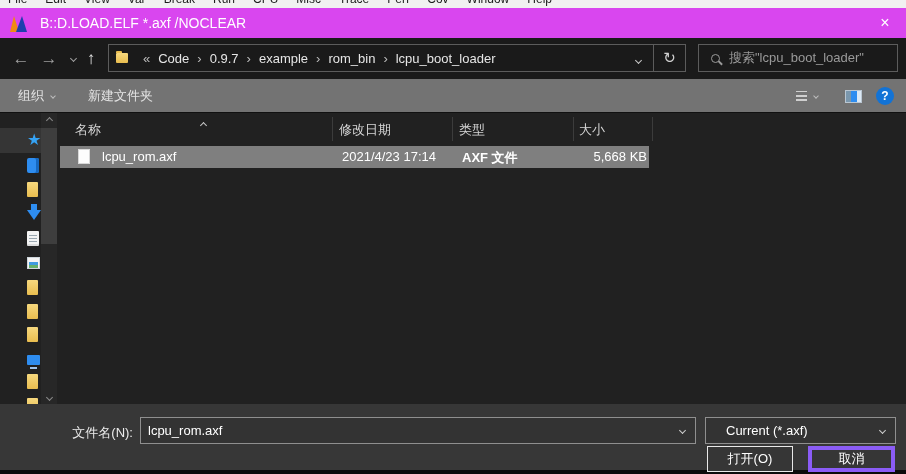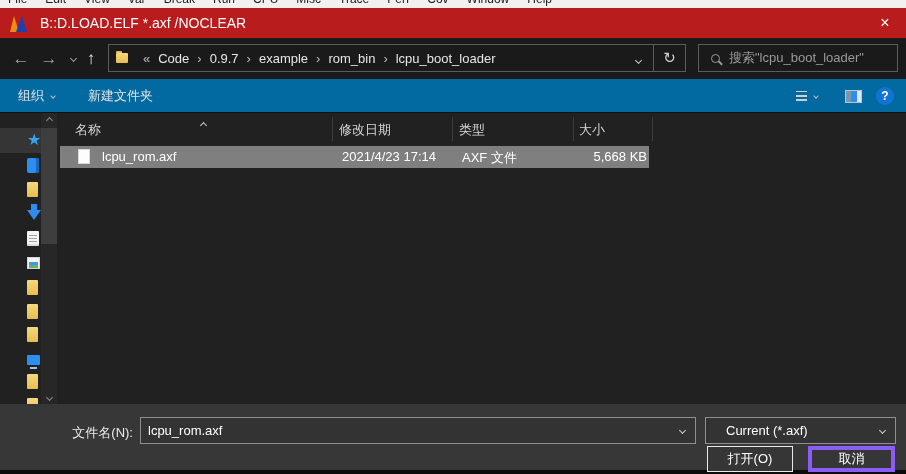--- a/index.html
+++ b/index.html
@@ -9,21 +9,21 @@
     background:#212121; font-family:"Liberation Sans", sans-serif;
     color:#e6e6e6;
   }
   
   .menustrip { position:absolute; left:0; top:0; width:906px; height:8px;
     background:#f1f1f1; overflow:hidden; }
   .menustrip .inner { display:flex; gap:18px; padding-left:8px;
     font-size:12px; line-height:15px; color:#1c1c1c; margin-top:-8px; white-space:nowrap; }
   
   .titlebar { position:absolute; left:0; top:8px; width:906px; height:30px;
-    background:#b91c1c; display:flex; align-items:center; }
+    background:#d946ef; display:flex; align-items:center; }
   .logo { display:flex; align-items:flex-end; margin-left:10px; height:17px; }
   .tri-orange { width:0; height:0; border-bottom:16px solid #ef8b12;
     border-left:4px solid transparent; border-right:5px solid transparent; }
   .tri-blue { width:0; height:0; border-bottom:16px solid #1e3fae;
     border-left:6px solid transparent; border-right:5px solid transparent; margin-left:-3px; }
   .title-text { margin-left:13px; font-size:14px; color:#ffffff; }
   .close-btn { position:absolute; right:4px; top:0; width:34px; height:30px;
     display:flex; align-items:center; justify-content:center;
     color:#ffffff; font-size:16px; cursor:default; }
   
@@ -45,21 +45,21 @@
   .crumb-item { color:#e6e6e6; }
   .crumb-chev { margin-left:auto; margin-right:12px; color:#c9c9c9; }
   .refreshbox { left:653px; width:33px; justify-content:center; color:#d0d0d0; font-size:15px; }
   .searchbox { left:698px; width:200px; color:#9a9a9a; }
   .mag { width:9px; height:9px; border:1.5px solid #9a9a9a; border-radius:50%;
     position:relative; margin:0 9px 0 12px; flex:0 0 auto; }
   .mag::after { content:''; position:absolute; width:5px; height:1.5px; background:#9a9a9a;
     transform:rotate(45deg); right:-4px; bottom:-2px; }
   
   .toolbar { position:absolute; left:0; top:79px; width:906px; height:34px;
-    background:#0369a1; border-bottom:1px solid #111; font-size:13px; color:#e4e4e4; }
+    background:#737373; border-bottom:1px solid #111; font-size:13px; color:#e4e4e4; }
   .tool-item { position:absolute; top:0; height:34px; display:flex; align-items:center; gap:7px; }
   .lines-icon { width:11px; height:10px;
     background:repeating-linear-gradient(#cfcfcf 0 1.5px, transparent 1.5px 4.2px); }
   .panes-icon { width:17px; height:13px; border:1px solid #b9c6d2;
     background:linear-gradient(90deg,#7a97ad 0 5px,#2e8df0 5px 11px,#dce9f5 11px 17px); }
   .help-icon { width:18px; height:18px; border-radius:50%; background:#1273d6;
     color:#fff; font-size:12px; font-weight:bold; display:flex; align-items:center; justify-content:center; }
   
   .content { position:absolute; left:0; top:113px; width:906px; height:291px; background:#212121; }
   .sidebar { position:absolute; left:0; top:0; width:58px; height:291px; overflow:hidden; }
@@ -257,21 +257,21 @@
     <span class="col-header" style="left:521px;">大小</span>
     <span class="col-sep" style="left:274px;"></span>
     <span class="col-sep" style="left:394px;"></span>
     <span class="col-sep" style="left:515px;"></span>
     <span class="col-sep" style="left:594px;"></span>
 
     <div class="file-row">
       <span class="i-file"></span>
       <span class="cell" style="left:42px;">lcpu_rom.axf</span>
       <span class="cell" style="left:282px;">2021/4/23 17:14</span>
-      <span class="cell" style="left:402px;">AXF 文件</span>
+      <span class="cell" style="left:402px;font-weight:bold;">AXF 文件</span>
       <span class="cell" style="left:480px;width:107px;text-align:right;">5,668 KB</span>
     </div>
   </div>
 </div>
 
 <div class="footer">
   <span class="fname-label">文件名(N):</span>
   <div class="field fname-input">
     <span>lcpu_rom.axf</span>
     <span class="chev"></span>

